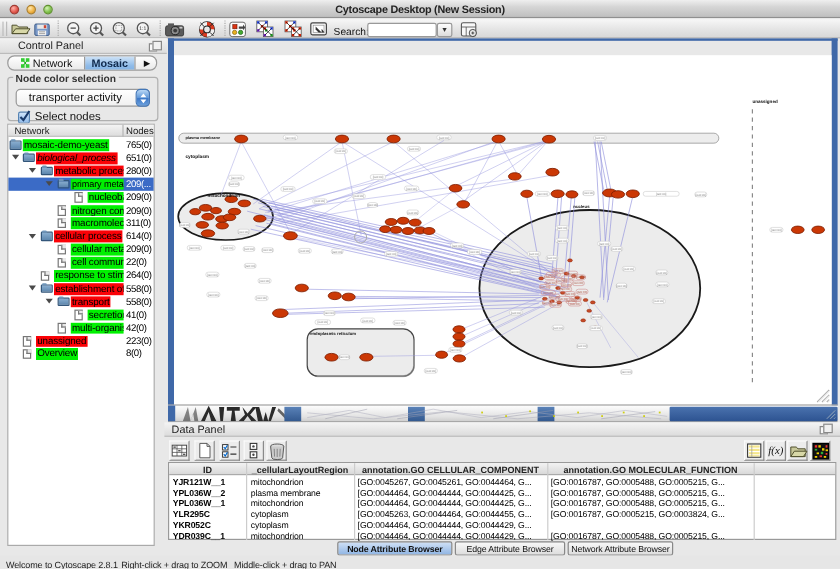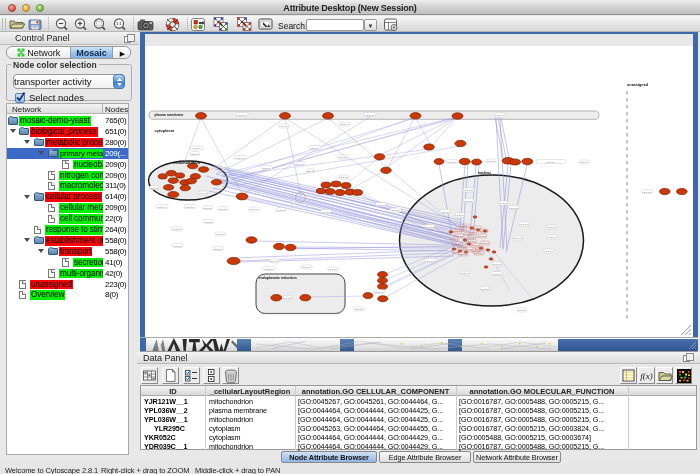--- a/index.html
+++ b/index.html
@@ -22,21 +22,21 @@
 #cpanel{position:absolute;left:0;top:32px;width:139px;height:425px;background:#e8e8e8;}
 #cphead{position:absolute;left:0;top:0;width:139px;height:13px;background:linear-gradient(#f2f2f2,#ddd);border-bottom:1px solid #bbb;font-size:9px;color:#222;padding-left:15px;line-height:13px;}
 .floaticon{position:absolute;width:7px;height:7px;border:1px solid #888;background:#f8f8f8;}
 .floaticon:after{content:"";position:absolute;left:2px;top:-3px;width:6px;height:6px;border:1px solid #888;background:#f0f0f0;}
 #cptabs{position:absolute;left:6px;top:14px;width:125px;height:13px;border:1px solid #9a9a9a;border-radius:6px;background:linear-gradient(#fff,#e9e9e9);overflow:hidden;}
 #tab-network{position:absolute;left:0;top:0;width:63px;height:13px;font-size:9px;color:#111;text-align:center;line-height:12px;}
 #tab-mosaic{position:absolute;left:63px;top:0;width:42px;height:13px;background:linear-gradient(#cfe3f7,#8fbbe8 60%,#7fb0e4);font-size:9px;font-weight:bold;color:#102a4d;text-align:center;line-height:12px;border-left:1px solid #9a9a9a;}
 #tab-arrow{position:absolute;left:105px;top:0;width:20px;height:13px;border-left:1px solid #9a9a9a;text-align:center;font-size:7px;line-height:13px;color:#111;}
 #groupbox{position:absolute;left:6px;top:32px;width:126px;height:37px;border:1px solid #b0b0b0;border-radius:3px;}
 #grouplbl{position:absolute;left:4px;top:-5px;background:#e8e8e8;font-size:8.5px;font-weight:bold;color:#333;padding:0 2px;}
-#dropdown{position:absolute;left:6px;top:9px;width:112px;height:15px;background:linear-gradient(#fff,#f0f0f0);border:1px solid #9a9a9a;border-radius:4px;font-size:9.5px;color:#111;line-height:14px;}
+#dropdown{position:absolute;left:6px;top:9px;width:112px;height:15px;background:linear-gradient(#fff,#f0f0f0);border:1px solid #9a9a9a;border-radius:4px;font-size:9.5px;color:#111;line-height:14px;padding-left:10px;}
 #dropbtn{position:absolute;right:-1px;top:-1px;width:12px;height:15px;border-radius:4px;background:linear-gradient(#b8d7f5,#5e96d8 50%,#3c78c8 55%,#6ba0dc);border:1px solid #4377b8;}
 #dropbtn svg{position:absolute;left:1px;top:1px;}
 #checkbox{position:absolute;left:8px;top:28px;width:10px;height:10px;background:linear-gradient(#cfe4fa,#92bcec);border:1px solid #5583b4;border-radius:2px;}
 #checklbl{position:absolute;left:22px;top:27px;font-size:9.5px;color:#111;}
 #treewrap{position:absolute;left:6px;top:71px;width:123px;height:352px;border:1px solid #aaa;background:#fff;}
 #treehead{position:absolute;left:0;top:0;width:121px;height:10px;background:linear-gradient(#f4f4f4,#ddd);border-bottom:1px solid #b5b5b5;font-size:8px;color:#222;}
 .trow{position:absolute;left:0;width:121px;height:10.9px;font-size:8.2px;letter-spacing:-0.1px;white-space:nowrap;}
 .trow .lbl{position:absolute;top:0.6px;height:9.6px;line-height:9.6px;padding:0 1px;color:#000;overflow:hidden;}
 .trow .val{position:absolute;left:98px;top:0.6px;height:9.6px;line-height:9.6px;font-size:8px;letter-spacing:-0.3px;color:#000;}
 .gr{background:#00f000;}
@@ -70,21 +70,21 @@
 .dgrid{position:absolute;top:0;width:1px;height:64px;background:#ccc;}
 .dtab{position:absolute;top:0;height:12px;border:1px solid #888;border-radius:2px;background:linear-gradient(#f8f8f8,#ddd);font-size:7.3px;letter-spacing:-0.1px;color:#111;text-align:center;line-height:11px;}
 .dtabsel{background:linear-gradient(#cfe0f5,#91b6e4);font-weight:bold;}
 </style>
 
 </head><body>
 <div id="titlebar">
     <div class="tl t1"></div>
     <div class="tl t2"></div>
     <div class="tl t3"></div>
-    <div id="titletext">Attribute Desktop (New Session)</div>
+    <div id="titletext">Cytoscape Desktop (New Session)</div>
   </div>
 <div id="toolbar">
     <div class="abs" style="left:2px;top:2px;width:4px;height:12px;border-left:1px solid #bbb;border-right:1px solid #bbb;"></div>
 <svg class="abs" style="left:0;top:0" width="700" height="16" viewBox="0 0 700 16">
       <g stroke="#4a4a28" stroke-width="0.8" fill="#c8c89a">
         <path d="M10 12 L10 5 L14 5 L15.5 6.5 L23 6.5 L23 12 Z"></path>
         <path d="M10 12 L13 8 L25 8 L22 12 Z" fill="#d8d8a8"></path>
       </g>
       <g>
         <rect x="29" y="4" width="12" height="9.5" rx="1" fill="#7a99c8" stroke="#3c5a86" stroke-width="0.8"></rect>
@@ -807,30 +807,29 @@
         <div class="dcol" style="left:157px;width:156px">[GO:0044464, GO:0044444, GO:0044425, G...</div>
         <div class="dcol" style="left:318px;width:167px">[GO:0016787, GO:0005488, GO:0005215, G...</div>
       </div>
 <div class="drow" style="top:29px">
         <div class="dcol" style="left:3px;width:60px;font-weight:bold">YPL036W__1</div>
         <div class="dcol" style="left:68px;width:84px">mitochondrion</div>
         <div class="dcol" style="left:157px;width:156px">[GO:0044464, GO:0044444, GO:0044425, G...</div>
         <div class="dcol" style="left:318px;width:167px">[GO:0016787, GO:0005488, GO:0005215, G...</div>
       </div>
 <div class="drow" style="top:38px">
-        <div class="dcol" style="left:13px;width:60px;font-weight:bold">YLR295C</div>
+        <div class="dcol" style="left:3px;width:60px;font-weight:bold">YLR295C</div>
         <div class="dcol" style="left:68px;width:84px">cytoplasm</div>
         <div class="dcol" style="left:157px;width:156px">[GO:0045263, GO:0044464, GO:0044455, G...</div>
         <div class="dcol" style="left:318px;width:167px">[GO:0016787, GO:0005215, GO:0003824, G...</div>
       </div>
 <div class="drow" style="top:47px">
         <div class="dcol" style="left:3px;width:60px;font-weight:bold">YKR052C</div>
         <div class="dcol" style="left:68px;width:84px">cytoplasm</div>
         <div class="dcol" style="left:157px;width:156px">[GO:0044464, GO:0044444, GO:0044429, G...</div>
-        <div class="dcol" style="left:318px;width:167px">[GO:0005488, GO:0005215, GO:0003674]</div>
       </div>
 <div class="drow" style="top:56px">
         <div class="dcol" style="left:3px;width:60px;font-weight:bold">YDR039C__1</div>
         <div class="dcol" style="left:68px;width:84px">mitochondrion</div>
         <div class="dcol" style="left:157px;width:156px">[GO:0044464, GO:0044444, GO:0044429, G...</div>
         <div class="dcol" style="left:318px;width:167px">[GO:0016787, GO:0005488, GO:0005215, G...</div>
       </div>
 </div>
 <div class="dtab dtabsel" style="left:144px;top:99px;width:96px">Node Attribute Browser</div>
 <div class="dtab" style="left:242px;top:99px;width:92px">Edge Attribute Browser</div>

